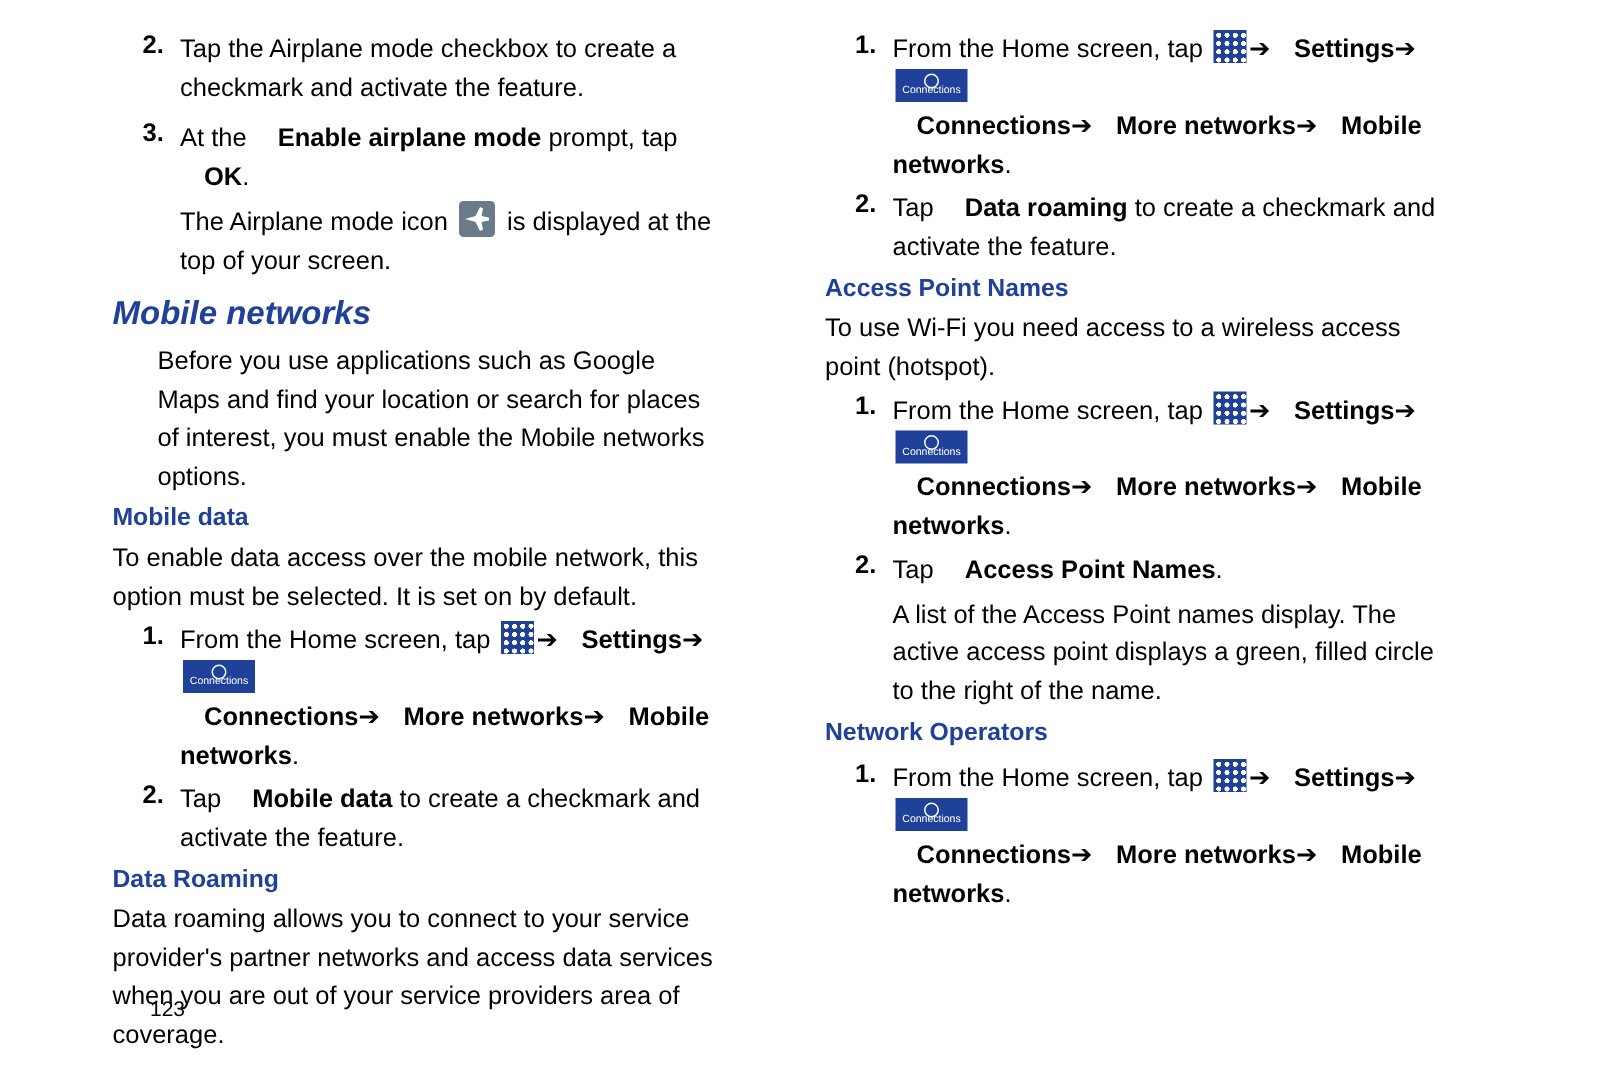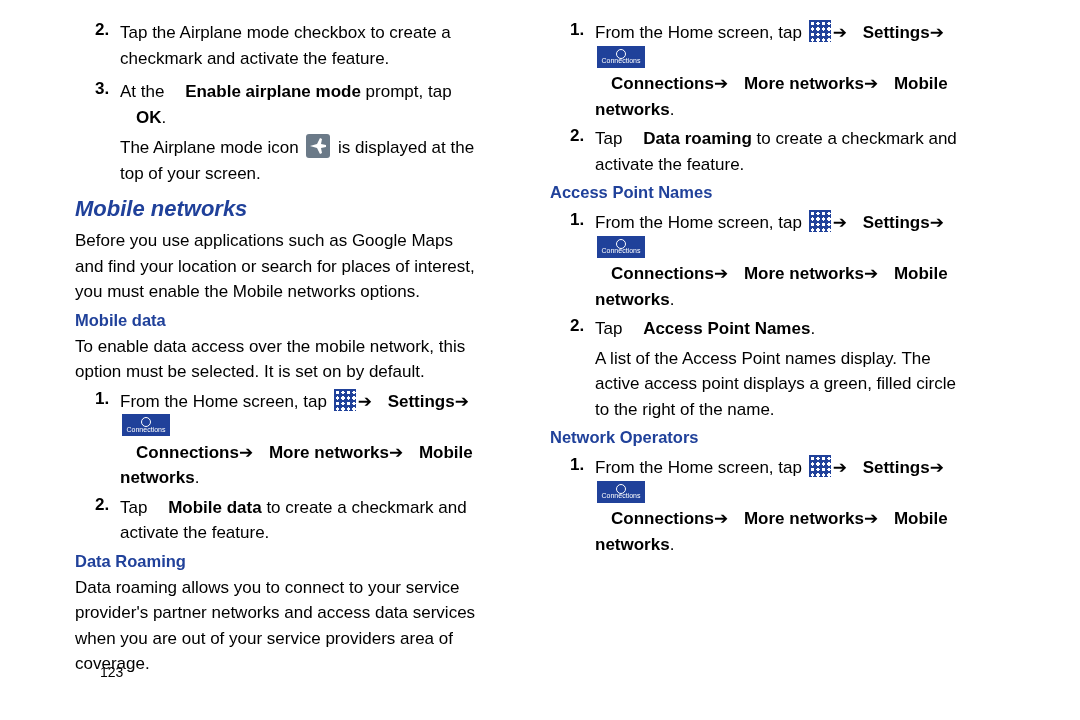--- a/index.html
+++ b/index.html
@@ -22,21 +22,21 @@
     padding-right:10px;
     box-sizing:border-box;
   }
   .col.left{padding-left:75px;}
   .col.right{padding-left:60px;padding-right:20px;}
   p{margin:0;}
   .body{
     font-size:17px;
     line-height:1.5;
   }
-  .indent1{}
+  .indent1{margin-left:30px;}
   .list-row{display:flex;margin-left:20px;}
   .list-num{width:25px;flex-shrink:0;font-weight:bold;font-size:17px;}
   .list-body{flex:1;font-size:17px;line-height:1.5;}
   .section-title{
     color:#20419a;
     font-style:italic;
     font-weight:bold;
     font-size:22px;
     margin:10px 0 6px 0;
   }
@@ -187,20 +187,21 @@
 
     <div class="gap4"></div>
     <div class="list-row">
       <div class="list-num">2.</div>
       <div class="list-body">
         <span>Tap </span><span class="bold">Data roaming</span><span> to create a checkmark and activate the feature.</span>
       </div>
     </div>
 
     <div class="sub-title">Access Point Names</div>
+    <p class="body">To use Wi-Fi you need access to a wireless access point (hotspot).</p>
 
     <div class="gap4"></div>
     <div class="list-row">
       <div class="list-num">1.</div>
       <div class="list-body">
         <span>From the Home screen, tap </span><span class="apps-icon"></span><span class="arrow"> ➔ </span><span class="bold">Settings</span><span class="arrow"> ➔ </span><span class="conn-icon" data-label="Connections"></span>
         <br>
         <span class="bold">Connections</span><span class="arrow"> ➔ </span><span class="bold">More networks</span><span class="arrow"> ➔ </span><span class="bold">Mobile networks</span><span>.</span>
       </div>
     </div>

